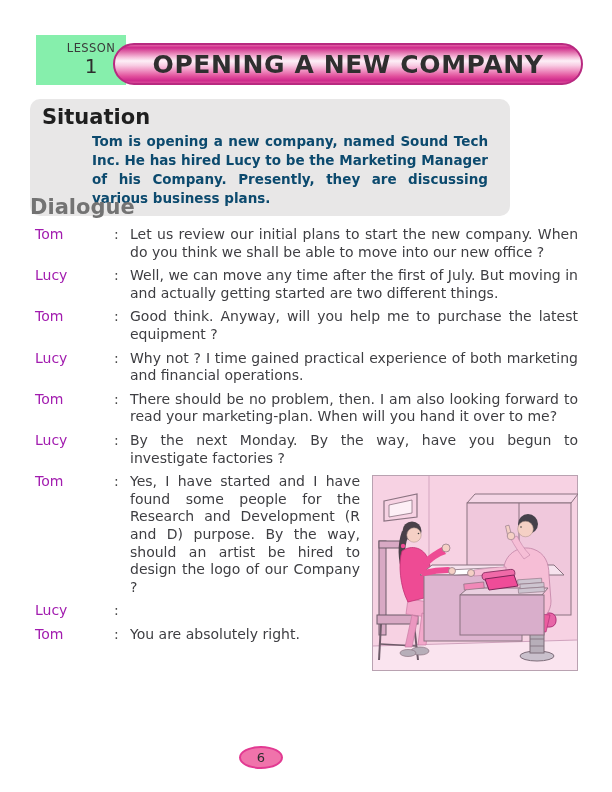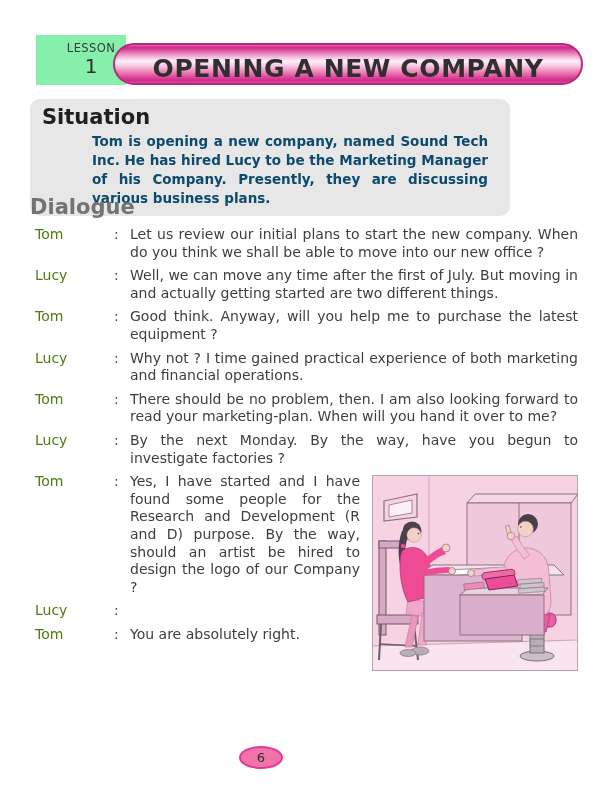--- a/index.html
+++ b/index.html
@@ -15,21 +15,21 @@
   }
   .lesson-label { font-size:11.5px; color:#3a3a3a; margin-top:6px; letter-spacing:0.4px; }
   .lesson-number { font-size:20px; color:#2d2d2d; line-height:23px; }
 
   .title-bar {
     position:absolute; left:113px; top:43px; width:470px; height:42px;
     border-radius:21px; border:2px solid #b82a80; box-sizing:border-box;
     background:linear-gradient(180deg,
       #e160a3 0%, #cf2b8c 7%, #e06aa9 18%, #f6bcda 32%, #fdf0f7 42%,
       #f8cce3 54%, #ef8fc0 68%, #e2519d 82%, #cf2b8c 93%, #d84697 100%);
-    display:flex; align-items:flex-end; justify-content:center;
+    display:flex; align-items:center; justify-content:center;
   }
   .title-text { font-size:25px; font-weight:bold; color:#2f2f2f; letter-spacing:0.6px; }
 
   
   .situation-box {
     position:absolute; left:30px; top:99px; width:480px; min-height:95px;
     background:#e8e7e7; border-radius:10px; box-sizing:border-box;
     padding:6px 12px 8px 12px;
   }
   .situation-heading { font-size:21px; font-weight:bold; color:#1f1f1f; margin:0; }
@@ -38,21 +38,21 @@
     line-height:19px; color:#0c4a6e; text-align:justify;
   }
 
   
   .dialogue-heading {
     position:absolute; left:30px; top:195px; margin:0;
     font-size:21px; font-weight:bold; color:#737373;
   }
   .dialogue { position:absolute; left:30px; top:226px; width:548px; }
   .entry { position:relative; padding-left:100px; margin-bottom:6px; min-height:18px; }
-  .speaker { position:absolute; left:5px; top:0; font-size:14px; color:#4d7c0f; }
+  .speaker { position:absolute; left:5px; top:0; font-size:14px; color:#a21caf; }
   .colon { position:absolute; left:84px; top:0; font-size:14px; color:#4a4a4a; }
   .speech {
     font-size:14px; line-height:17.6px; color:#3e3e42; text-align:justify;
   }
   .illustration-wrap {
     float:right; width:206px; height:196px; margin:2px 0 4px 12px; display:block;
   }
   .illustration-wrap svg { display:block; width:206px; height:196px; }
 
   

